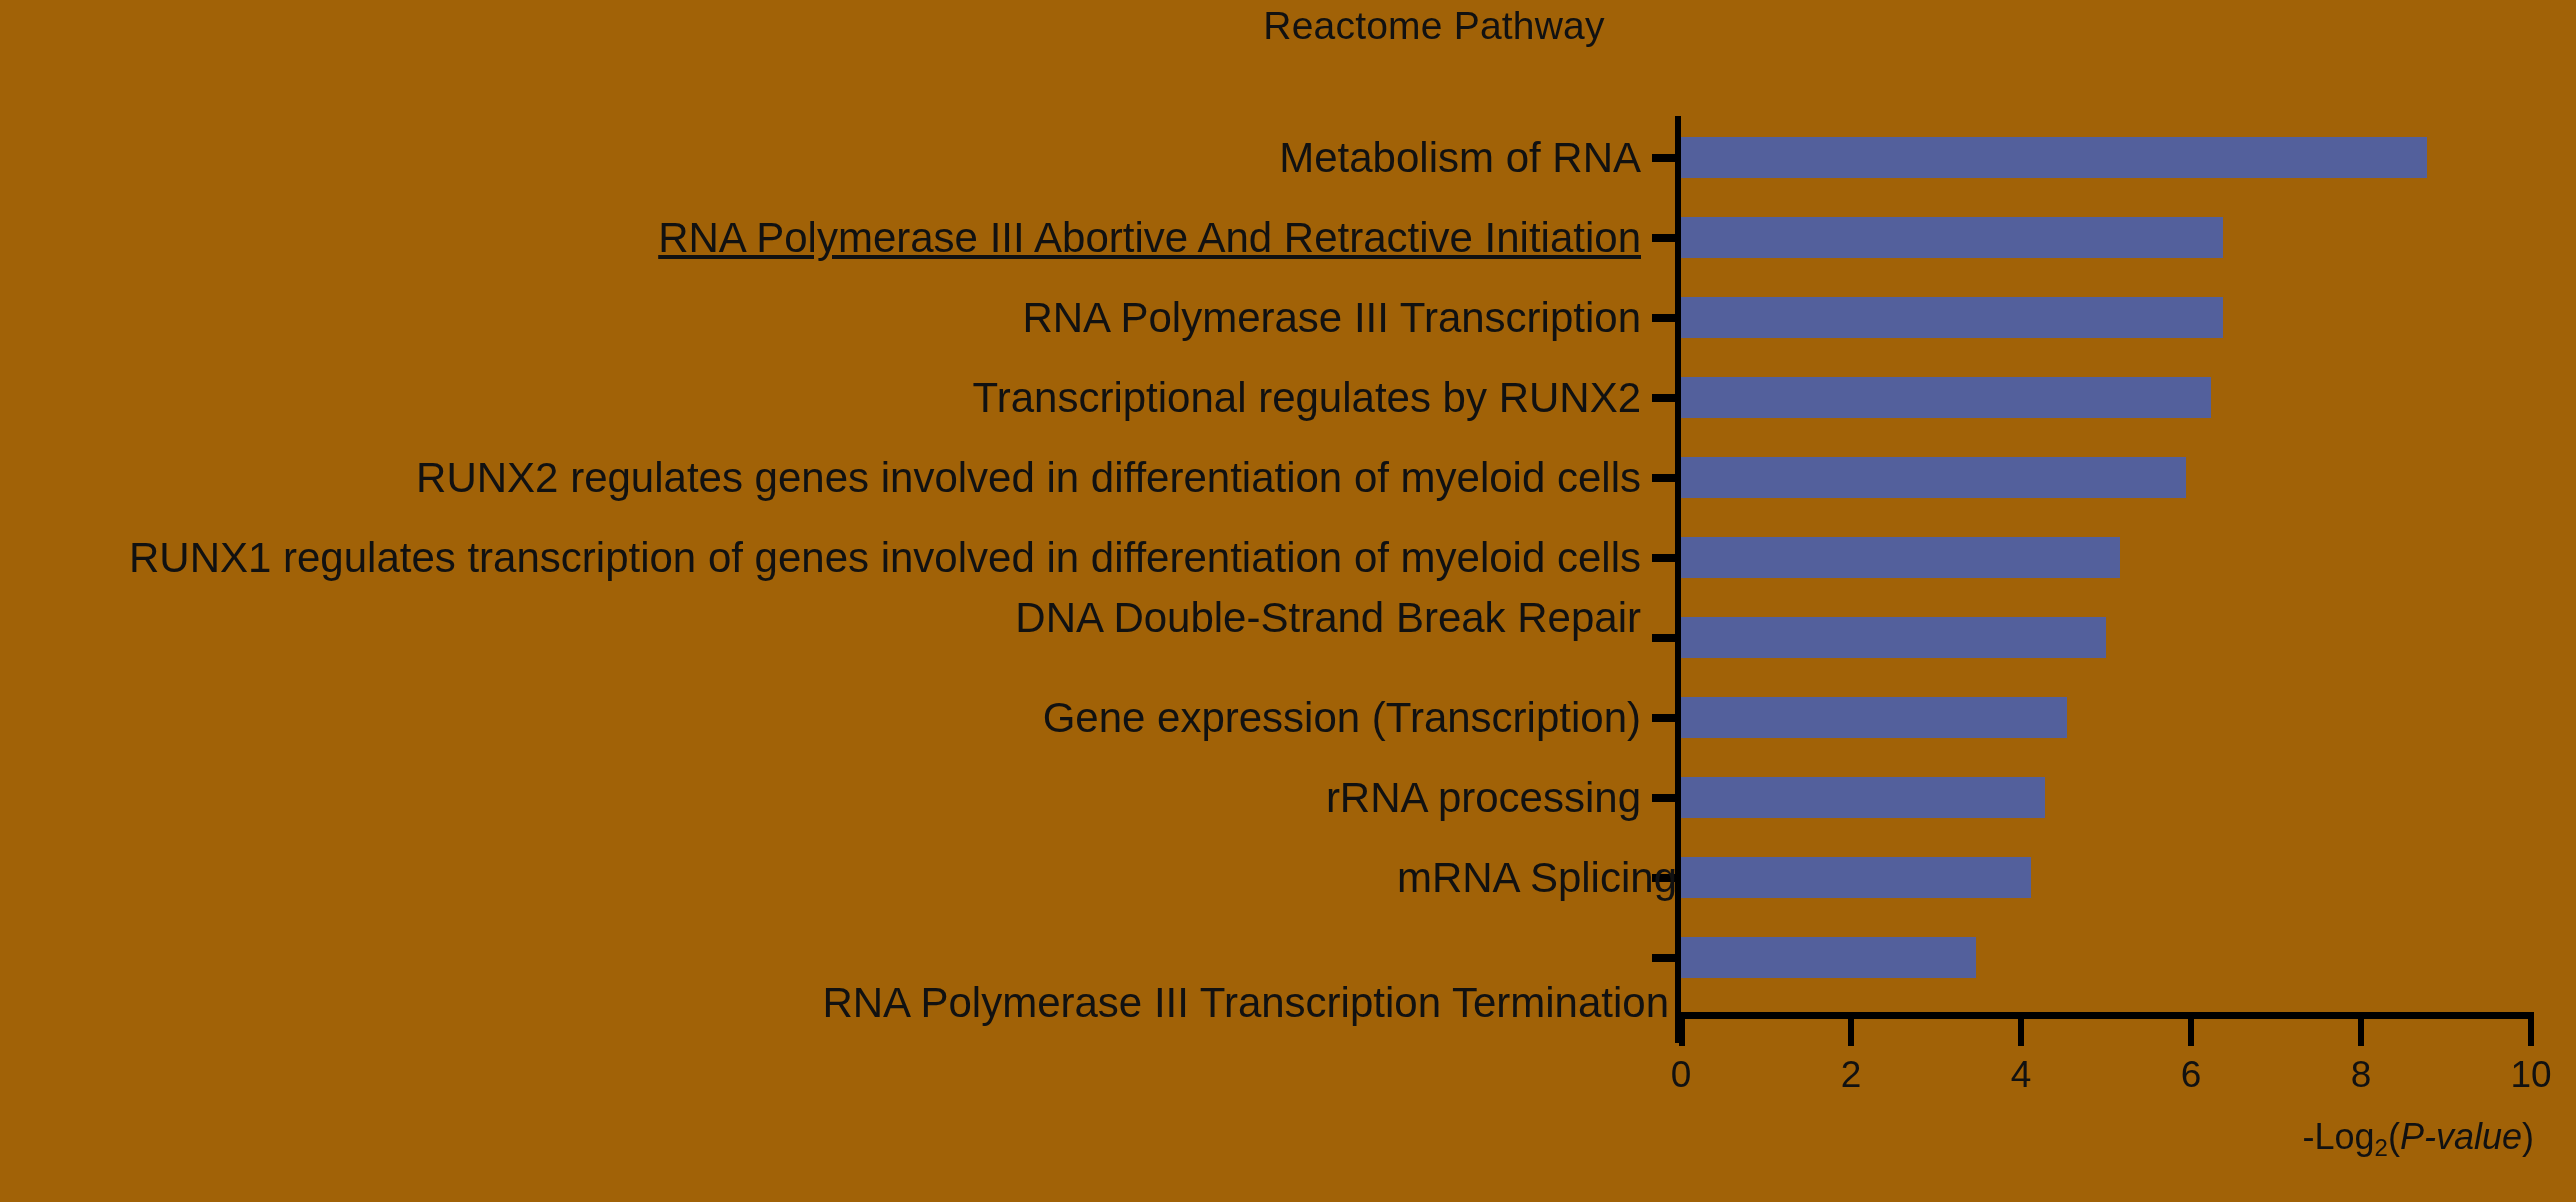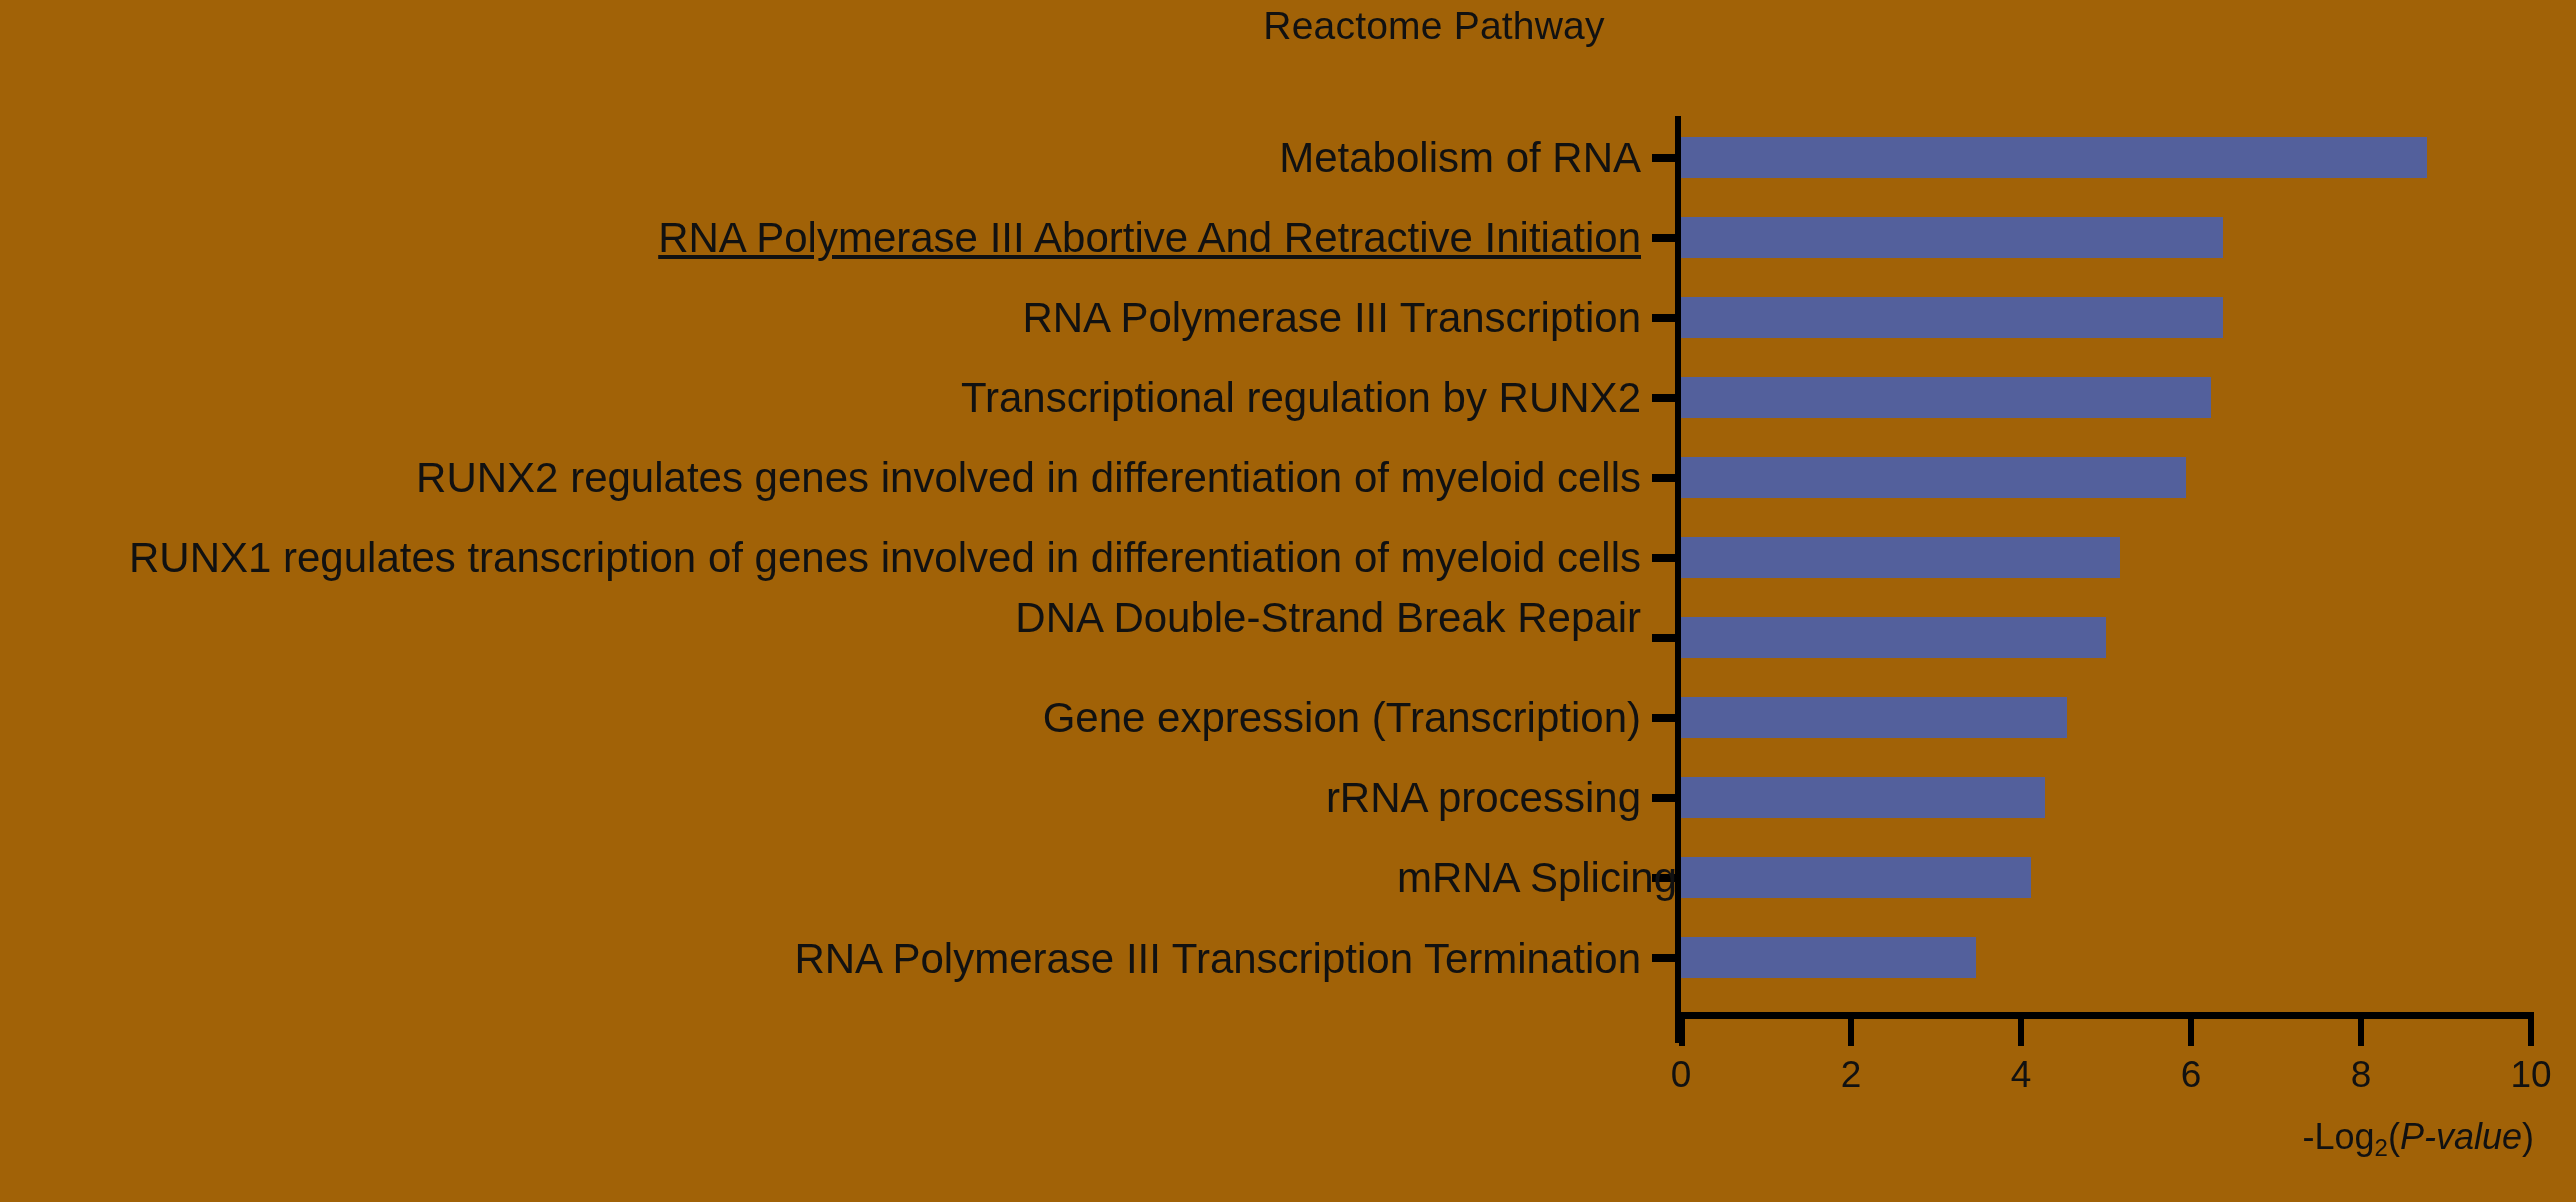--- a/index.html
+++ b/index.html
@@ -176,35 +176,35 @@
         </div>
       </div>
     <div id="ylabels-layer">
         <div class="cat-tick" style="top: 154px;"></div>
         <div class="cat-label" style="top: 139px; left: 0px; width: 1641px; right: auto;">Metabolism of RNA</div>
         <div class="cat-tick" style="top: 234px;"></div>
         <div class="cat-label" style="top: 219px; left: 0px; width: 1641px; right: auto; text-decoration: underline;">RNA Polymerase III Abortive And Retractive Initiation</div>
         <div class="cat-tick" style="top: 314px;"></div>
         <div class="cat-label" style="top: 299px; left: 0px; width: 1641px; right: auto;">RNA Polymerase III Transcription</div>
         <div class="cat-tick" style="top: 394px;"></div>
-        <div class="cat-label" style="top: 379px; left: 0px; width: 1641px; right: auto;">Transcriptional regulation by RUNX2</div>
+        <div class="cat-label" style="top: 379px; left: 0px; width: 1641px; right: auto;">Transcriptional regulates by RUNX2</div>
         <div class="cat-tick" style="top: 474px;"></div>
         <div class="cat-label" style="top: 459px; left: 0px; width: 1641px; right: auto;">RUNX2 regulates genes involved in differentiation of myeloid cells</div>
         <div class="cat-tick" style="top: 554px;"></div>
         <div class="cat-label" style="top: 539px; left: 0px; width: 1641px; right: auto;">RUNX1 regulates transcription of genes involved in differentiation of myeloid cells</div>
         <div class="cat-tick" style="top: 634px;"></div>
         <div class="cat-label" style="top: 599px; left: 0px; width: 1641px; right: auto;">DNA Double-Strand Break Repair</div>
         <div class="cat-tick" style="top: 714px;"></div>
         <div class="cat-label" style="top: 699px; left: 0px; width: 1641px; right: auto;">Gene expression (Transcription)</div>
         <div class="cat-tick" style="top: 794px;"></div>
         <div class="cat-label" style="top: 779px; left: 0px; width: 1641px; right: auto;">rRNA processing</div>
         <div class="cat-tick" style="top: 874px;"></div>
         <div class="cat-label" style="top: 859px; left: 0px; width: 1641px; right: auto; padding-left: 36px;">mRNA Splicing</div>
         <div class="cat-tick" style="top: 954px;"></div>
-        <div class="cat-label" style="top: 940px; left: 0px; width: 1641px; right: auto;">RNA Polymerase III Transcription Termination</div>
+        <div class="cat-label" style="top: 984px; left: 0px; width: 1641px; right: auto; padding-left: 28px;">RNA Polymerase III Transcription Termination</div>
       </div>
     <div id="xticks-layer">
         <div class="x-tick" style="left: 1679px;"></div>
         <div class="x-tick-label" style="left: 1681px;">0</div>
         <div class="x-tick" style="left: 1848px;"></div>
         <div class="x-tick-label" style="left: 1851px;">2</div>
         <div class="x-tick" style="left: 2018px;"></div>
         <div class="x-tick-label" style="left: 2021px;">4</div>
         <div class="x-tick" style="left: 2188px;"></div>
         <div class="x-tick-label" style="left: 2191px;">6</div>

